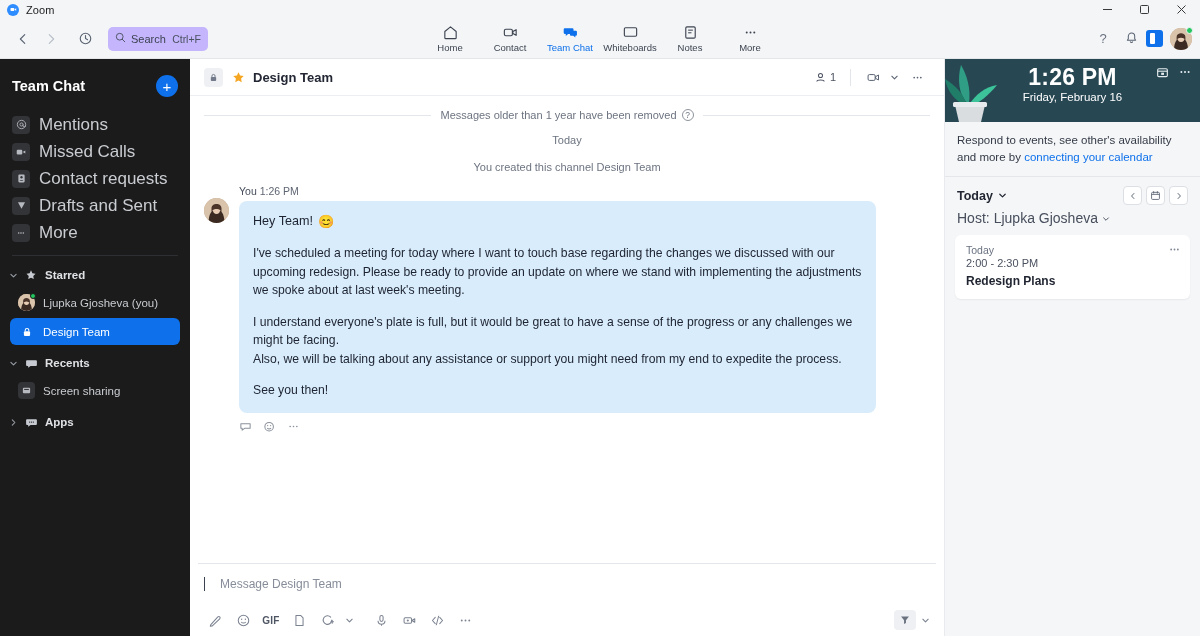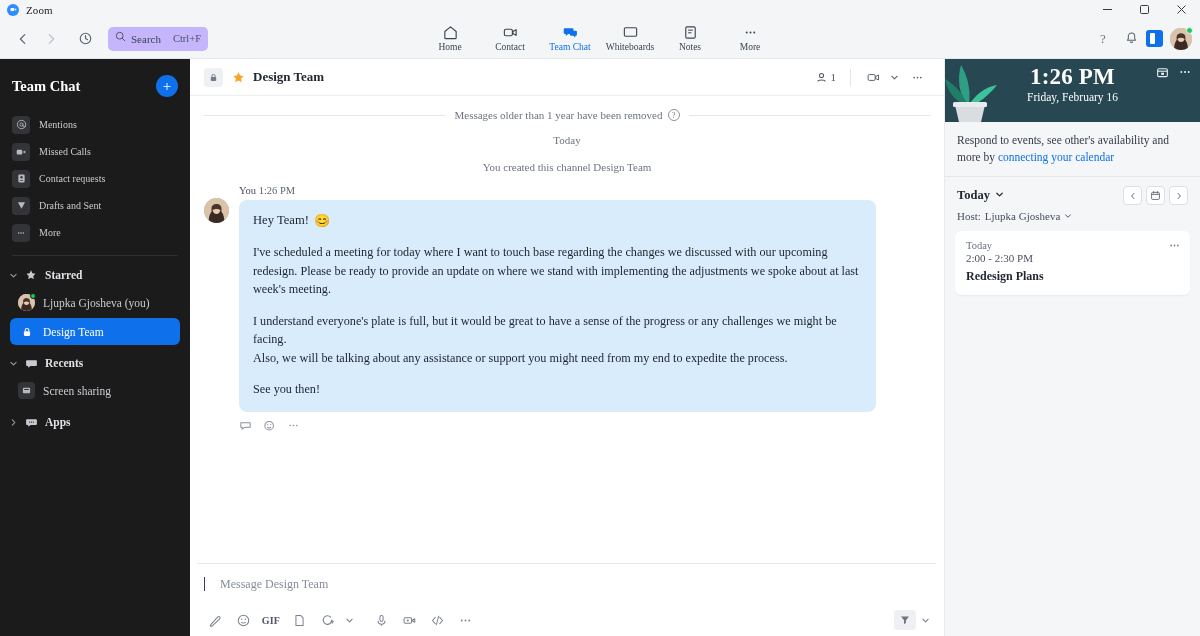--- a/index.html
+++ b/index.html
@@ -3,21 +3,21 @@
 <meta charset="utf-8">
 <style>
   * { box-sizing: border-box; margin: 0; padding: 0; }
   html, body { width: 1200px; height: 636px; overflow: hidden; }
   body {
     font-family: "Liberation Sans", sans-serif;
     font-size: 12px;
     color: #1a1a1a;
     background: #ffffff;
   }
-  .app { position: relative; width: 1200px; height: 636px; display: flex; flex-direction: column; font-family: Liberation Serif, serif; }
+  .app { position: relative; width: 1200px; height: 636px; display: flex; flex-direction: column; }
 
   
   .titlebar {
     height: 19px; background: #f3f5f7; display: flex; align-items: center;
     padding-left: 7px; flex: none; position: relative;
   }
   .zoom-logo {
     width: 12px; height: 12px; border-radius: 50%; background: #2d8cff;
     display: inline-flex; align-items: center; justify-content: center; flex: none;
   }
@@ -86,21 +86,21 @@
     margin-left: auto; width: 22px; height: 22px; border-radius: 50%; background: #0e71eb;
     color: #fff; display: flex; align-items: center; justify-content: center; font-size: 15px; line-height: 1;
   }
   .sb-list { margin-top: 8px; }
   .sb-item { height: 27px; display: flex; align-items: center; padding: 0 12px; gap: 9px; color: #c9ccd1; }
   .sb-item .sb-ico {
     width: 18px; height: 18px; border-radius: 4px; background: #333438; color: #b6bac0;
     display: flex; align-items: center; justify-content: center; flex: none;
   }
   .sb-item .sb-ico svg { display: block; }
-  .sb-item .sb-label { font-size: 10px; }
+  .sb-item .sb-label { font-size: 17px; }
   .sb-sep { height: 1px; background: #2e2f33; margin: 9px 12px 6px; }
   .sb-group { height: 26px; display: flex; align-items: center; padding: 0 9px; gap: 6px; color: #dfe1e5; }
   .sb-group .caret { width: 8px; color: #9aa0a8; display: flex; align-items: center; justify-content: center; }
   .sb-group .gicon { width: 16px; display: flex; align-items: center; justify-content: center; color: #c7cbd1; }
   .sb-group .glabel { font-size: 11.5px; font-weight: bold; }
   .sb-row { height: 27px; display: flex; align-items: center; margin: 1px 10px; padding: 0 8px; gap: 8px; border-radius: 6px; color: #c9ccd1; }
   .sb-row.selected { background: #0e71eb; color: #fff; }
   .sb-row .r-label { font-size: 11.5px; }
   .sb-avatar-wrap { position: relative; width: 17px; height: 17px; flex: none; }
   .sb-avatar { width: 17px; height: 17px; border-radius: 50%; overflow: hidden; display: block; background: #c8a98d; }
@@ -174,21 +174,21 @@
   .rp-note a { color: #0e71eb; text-decoration: none; }
   .rp-divider { height: 1px; background: #e4e6ea; }
   .rp-controls { padding: 9px 12px 0; }
   .rp-ctrl-row { display: flex; align-items: center; }
   .rp-today { font-size: 12.5px; font-weight: bold; color: #232733; display: flex; align-items: center; gap: 5px; }
   .rp-nav { margin-left: auto; display: flex; align-items: center; gap: 4px; }
   .rp-navbtn {
     width: 19px; height: 19px; border: 1px solid #dcdfe4; border-radius: 4px; background: #fff;
     display: flex; align-items: center; justify-content: center; color: #5a6372;
   }
-  .rp-host { margin-top: 5px; font-size: 11px; color: #474e5c; display: flex; align-items: center; gap: 4px; }
+  .rp-host { margin-top: 5px; font-size: 14px; color: #474e5c; display: flex; align-items: center; gap: 4px; }
   .rp-card {
     margin: 9px 10px 0; background: #fff; border-radius: 6px; padding: 9px 11px 11px;
     position: relative; box-shadow: 0 1px 2px rgba(16,24,40,.06);
   }
   .rp-card-top { font-size: 10.5px; color: #6a7280; }
   .rp-card-time { font-size: 11px; color: #4a515f; margin-top: 1px; }
   .rp-card-title { font-size: 12px; font-weight: bold; color: #1f2430; margin-top: 5px; }
   .rp-card-more { position: absolute; right: 9px; top: 8px; color: #7b8290; }
   .rp-rest { flex: 1; background: #f5f6f8; }
 </style>

